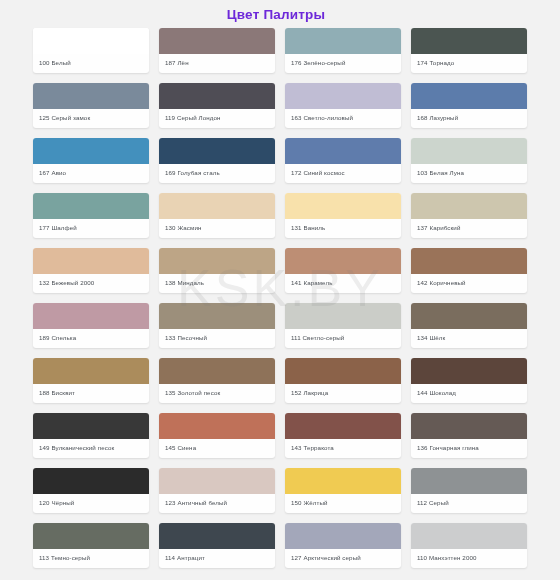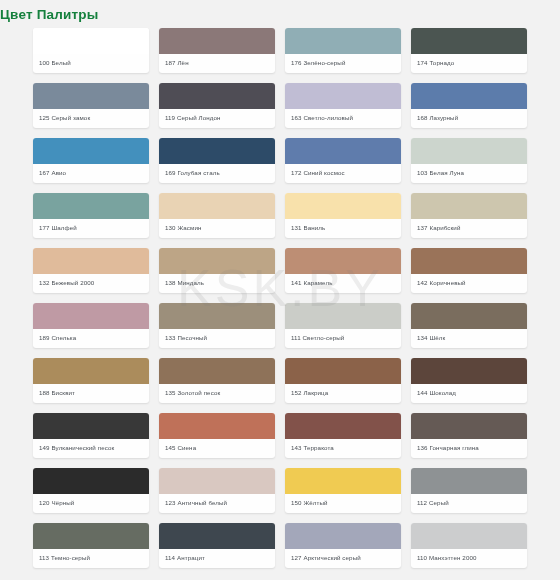--- a/index.html
+++ b/index.html
@@ -8,23 +8,24 @@
   }
   body {
     width: 560px;
     height: 580px;
     background: #f2f2f2;
     font-family: "Liberation Sans", sans-serif;
     overflow: hidden;
     position: relative;
   }
   #page-title {
+    text-align: center;
     font-size: 13.5px;
     font-weight: bold;
-    color: #15803d;
+    color: #6d28d9;
     letter-spacing: 0.2px;
     padding: 7px 8px 6px 0;
     margin: 0;
   }
   #watermark {
     position: absolute;
     left: 0; right: 0;
     top: 258px;
     text-align: center;
     font-size: 52px;

